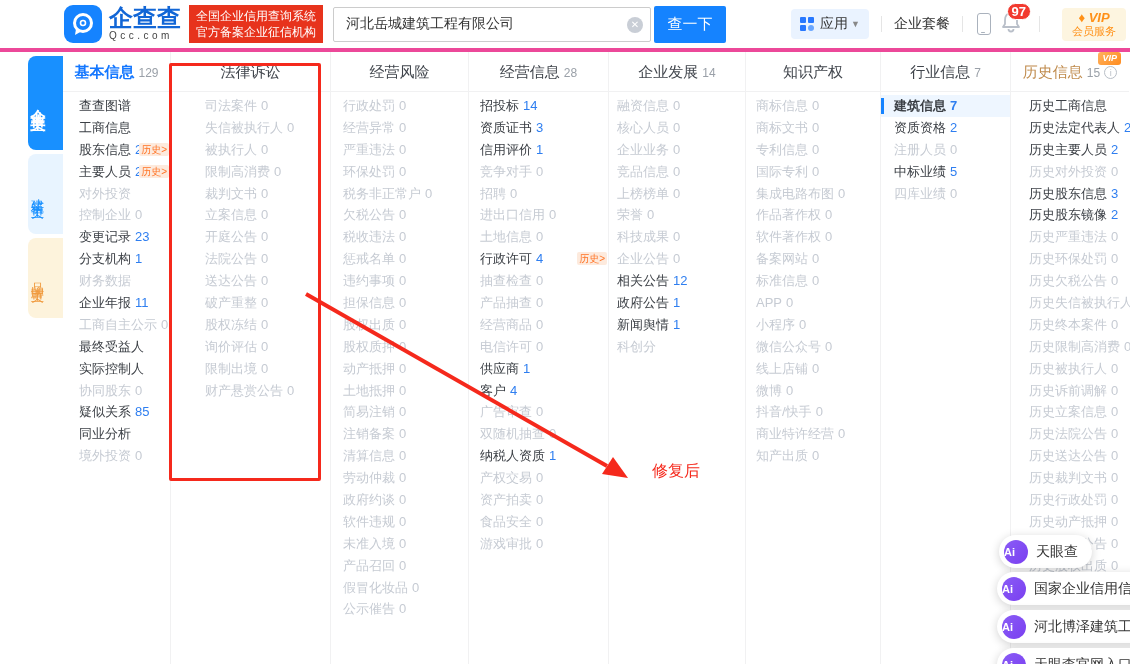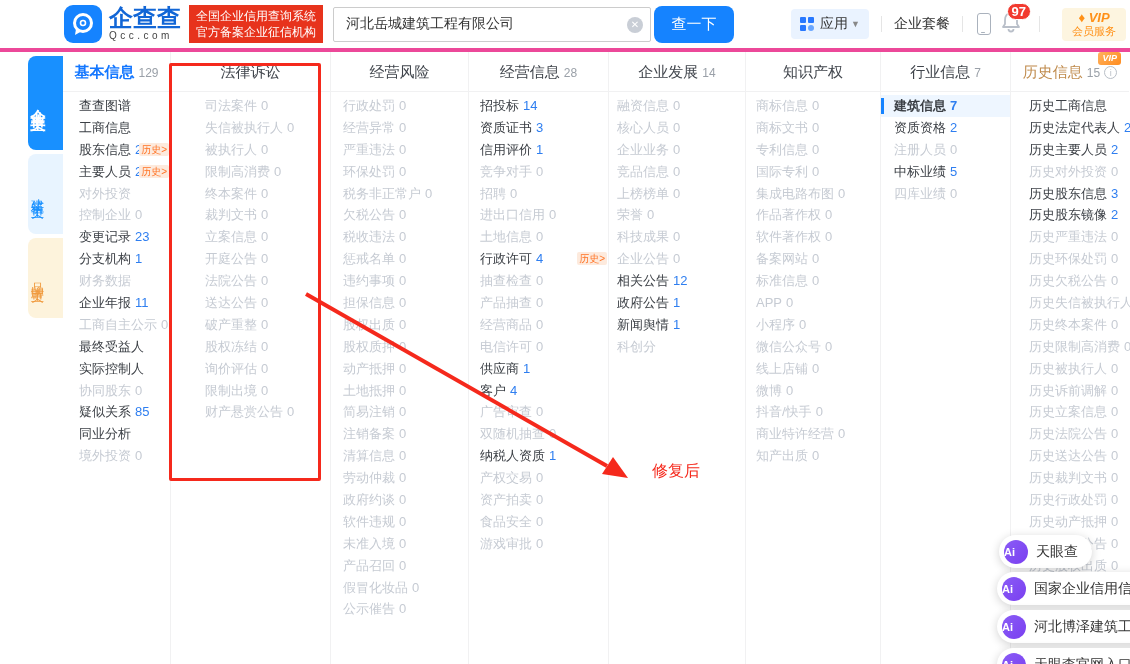--- a/index.html
+++ b/index.html
@@ -13,21 +13,21 @@
   .logo-icon svg { position:absolute; left:6px; top:6px; }
   .logo-txt { margin-left:7px; }
   .logo-name { font-size:24px; font-weight:bold; color:#1266d6; line-height:24px; }
   .logo-sub { font-size:10px; color:#444; letter-spacing:3.5px; line-height:12px; }
   .gov-badge { background:#e7331c; color:#fff; font-size:12px; line-height:16px; padding:3px 7px; margin-left:8px; white-space:nowrap; }
   .search-wrap { position:relative; margin-left:10px; }
   .search-input { width:318px; height:35px; border:1px solid #ccc; border-radius:2px; font-size:14px; color:#333;
     padding:0 30px 0 12px; outline:none; font-family:inherit; }
   .clear-ic { position:absolute; right:8px; top:10px; width:16px; height:16px; border-radius:50%; background:#c9ced6;
     color:#fff; font-size:10px; line-height:16px; text-align:center; cursor:pointer; }
-  .search-btn { width:80px; height:37px; background:#1583ff; color:#fff; border:none; border-radius:8px;
+  .search-btn { width:72px; height:37px; background:#1583ff; color:#fff; border:none; border-radius:2px;
     font-size:15px; margin-left:3px; cursor:pointer; font-family:inherit; }
   .top-right { display:flex; align-items:center; margin-left:auto; margin-right:4px; }
   .apps-pill { display:flex; align-items:center; background:#eaf3ff; border-radius:4px; height:30px; padding:0 9px; cursor:pointer; }
   .apps-pill .lbl { font-size:14px; color:#333; margin:0 3px 0 5px; }
   .caret { font-size:9px; color:#888; }
   .tsep { width:1px; height:16px; background:#e5e5e5; margin:0 12px; }
   .pkg { font-size:14px; color:#333; cursor:pointer; white-space:nowrap; }
   .phone-ic { width:14px; height:22px; border:1.5px solid #aab2bd; border-radius:3px; margin:0 10px 0 2px; position:relative; }
   .phone-ic:after { content:""; position:absolute; left:3px; bottom:1px; width:4px; height:1.5px; background:#aab2bd; border-radius:1px; }
   .bell-wrap { position:relative; margin-right:6px; cursor:pointer; }
@@ -167,21 +167,20 @@
         <li class="item muted"><span class="lbl">境外投资</span><span class="cnt">0</span></li>
       </ul>
     </div>
     <div class="column col1">
       <div class="col-header"><span class="h-title">法律诉讼</span></div>
       <ul>
         <li class="item muted"><span class="lbl">司法案件</span><span class="cnt">0</span></li>
         <li class="item muted"><span class="lbl">失信被执行人</span><span class="cnt">0</span></li>
         <li class="item muted"><span class="lbl">被执行人</span><span class="cnt">0</span></li>
         <li class="item muted"><span class="lbl">限制高消费</span><span class="cnt">0</span></li>
-        <li class="item muted"><span class="lbl">终本案件</span><span class="cnt">0</span></li>
         <li class="item muted"><span class="lbl">裁判文书</span><span class="cnt">0</span></li>
         <li class="item muted"><span class="lbl">立案信息</span><span class="cnt">0</span></li>
         <li class="item muted"><span class="lbl">开庭公告</span><span class="cnt">0</span></li>
         <li class="item muted"><span class="lbl">法院公告</span><span class="cnt">0</span></li>
         <li class="item muted"><span class="lbl">送达公告</span><span class="cnt">0</span></li>
         <li class="item muted"><span class="lbl">破产重整</span><span class="cnt">0</span></li>
         <li class="item muted"><span class="lbl">股权冻结</span><span class="cnt">0</span></li>
         <li class="item muted"><span class="lbl">询价评估</span><span class="cnt">0</span></li>
         <li class="item muted"><span class="lbl">限制出境</span><span class="cnt">0</span></li>
         <li class="item muted"><span class="lbl">财产悬赏公告</span><span class="cnt">0</span></li>

